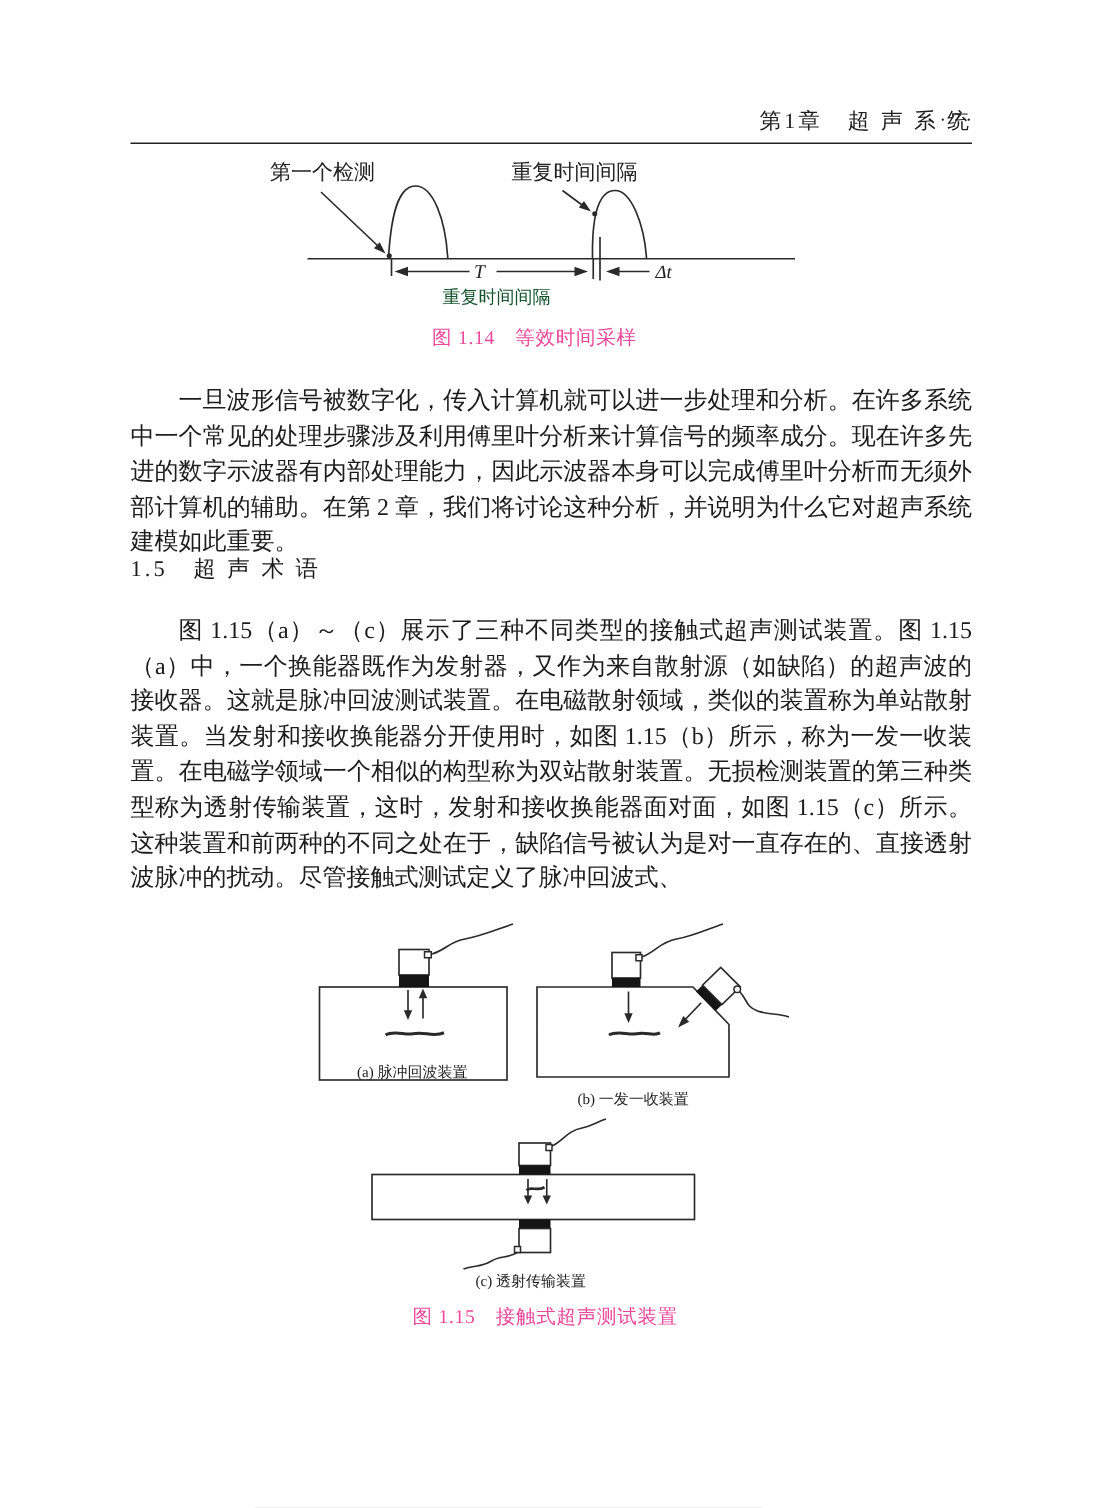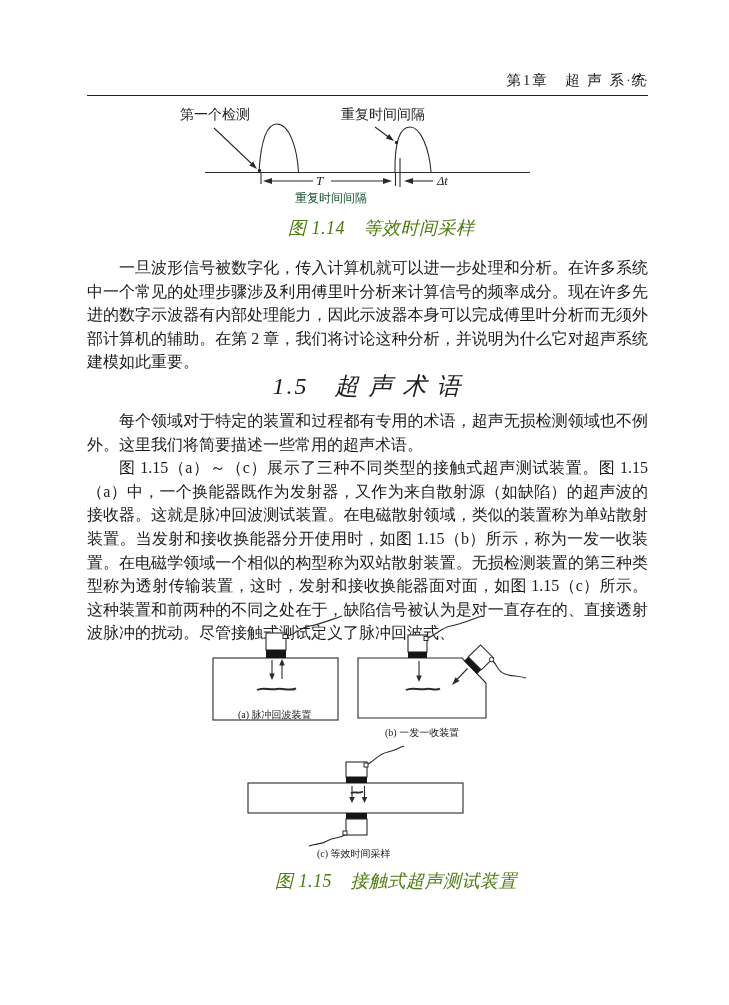--- a/index.html
+++ b/index.html
@@ -10,27 +10,27 @@
   }
   .abs{position:absolute;}
   .hdr-title{top:71px;left:87px;width:561px;text-align:right;
     font-size:14.5px;letter-spacing:2px;}
   .hdr-page{top:72px;left:600px;width:48px;text-align:right;font-size:13px;}
   .hdr-rule{top:95px;left:87px;width:561px;height:0;border-top:1.2px solid #222;}
   .fig-callout{font-size:14px;color:#222;}
   .fig-small{font-size:12px;color:#14532d;}
   .dim-label{font-size:13px;font-style:italic;color:#222;
     font-family:"Liberation Serif","DejaVu Serif",serif;}
-  .fig-caption{font-size:18px;color:#4d7c0f;letter-spacing:0.5px;font-style:italic;}
+  .fig-caption{font-size:13px;color:#ec4899;letter-spacing:0.5px;}
   .fig-sublabel{font-size:10px;color:#1c1c1c;}
   .body-block{left:87px;width:561px;font-size:16px;line-height:23.6px;
     text-align:justify;}
   .body-block p{margin:0;text-indent:2em;}
-  .section-heading{top:370px;left:87px;width:561px;text-align:center;
-    font-size:24px;letter-spacing:2px;font-style:italic;}
+  .section-heading{top:370px;left:87px;width:561px;text-align:left;
+    font-size:15px;letter-spacing:2px;}
   svg{position:absolute;overflow:visible;}
 </style>
 </head>
 <body>
 
 <div class="page">
 
   <div class="abs hdr-title">第1章　超 声 系 统</div>
   <div class="abs hdr-page">· 7 ·</div>
   <div class="abs hdr-rule"></div>
@@ -67,21 +67,20 @@
   <span class="abs fig-small" style="left:295px;top:190px">重复时间间隔</span>
   <span class="abs fig-caption" style="left:288px;top:216px">图 1.14　等效时间采样</span>
 
   <div class="abs body-block" style="top:256px">
     <p>一旦波形信号被数字化，传入计算机就可以进一步处理和分析。在许多系统中一个常见的处理步骤涉及利用傅里叶分析来计算信号的频率成分。现在许多先进的数字示波器有内部处理能力，因此示波器本身可以完成傅里叶分析而无须外部计算机的辅助。在第 2 章，我们将讨论这种分析，并说明为什么它对超声系统建模如此重要。</p>
   </div>
 
   <div class="abs section-heading">1.5　超 声 术 语</div>
 
   <div class="abs body-block" style="top:409px">
-    <p>每个领域对于特定的装置和过程都有专用的术语，超声无损检测领域也不例外。这里我们将简要描述一些常用的超声术语。</p>
     <p>图 1.15（a）～（c）展示了三种不同类型的接触式超声测试装置。图 1.15（a）中，一个换能器既作为发射器，又作为来自散射源（如缺陷）的超声波的接收器。这就是脉冲回波测试装置。在电磁散射领域，类似的装置称为单站散射装置。当发射和接收换能器分开使用时，如图 1.15（b）所示，称为一发一收装置。在电磁学领域一个相似的构型称为双站散射装置。无损检测装置的第三种类型称为透射传输装置，这时，发射和接收换能器面对面，如图 1.15（c）所示。这种装置和前两种的不同之处在于，缺陷信号被认为是对一直存在的、直接透射波脉冲的扰动。尽管接触式测试定义了脉冲回波式、</p>
   </div>
 
   <svg class="abs" style="left:180px;top:612px" width="360" height="250" viewBox="180 612 360 250">
 
     <g>
       <rect x="213" y="658" width="125" height="62" fill="#fff" stroke="#2a2a2a" stroke-width="1.1"></rect>
       <rect x="266" y="633" width="20" height="17" fill="#fff" stroke="#2a2a2a" stroke-width="1.1"></rect>
       <rect x="266" y="650" width="20" height="8" fill="#151515"></rect>
       <rect x="283" y="634.5" width="4.5" height="4" fill="#fff" stroke="#2a2a2a" stroke-width="1"></rect>
@@ -123,16 +122,16 @@
       <line x1="352" y1="786" x2="352" y2="799" stroke="#2a2a2a" stroke-width="1.1"></line>
       <polygon points="352,803 349.2,797 354.8,797" fill="#2a2a2a"></polygon>
       <line x1="364.5" y1="786" x2="364.5" y2="799" stroke="#2a2a2a" stroke-width="1.1"></line>
       <polygon points="364.5,803 361.7,797 367.3,797" fill="#2a2a2a"></polygon>
       <path d="M351,793.5 C354,790.5 358,794.5 363,791.5" fill="none" stroke="#2a2a2a" stroke-width="1.8"></path>
     </g>
   </svg>
 
   <span class="abs fig-sublabel" style="left:238px;top:708px">(a) 脉冲回波装置</span>
   <span class="abs fig-sublabel" style="left:385px;top:726px">(b) 一发一收装置</span>
-  <span class="abs fig-sublabel" style="left:317px;top:847px">(c) 等效时间采样</span>
+  <span class="abs fig-sublabel" style="left:317px;top:847px">(c) 透射传输装置</span>
   <span class="abs fig-caption" style="left:275px;top:869px">图 1.15　接触式超声测试装置</span>
 
 </div>
 
 </body></html>

